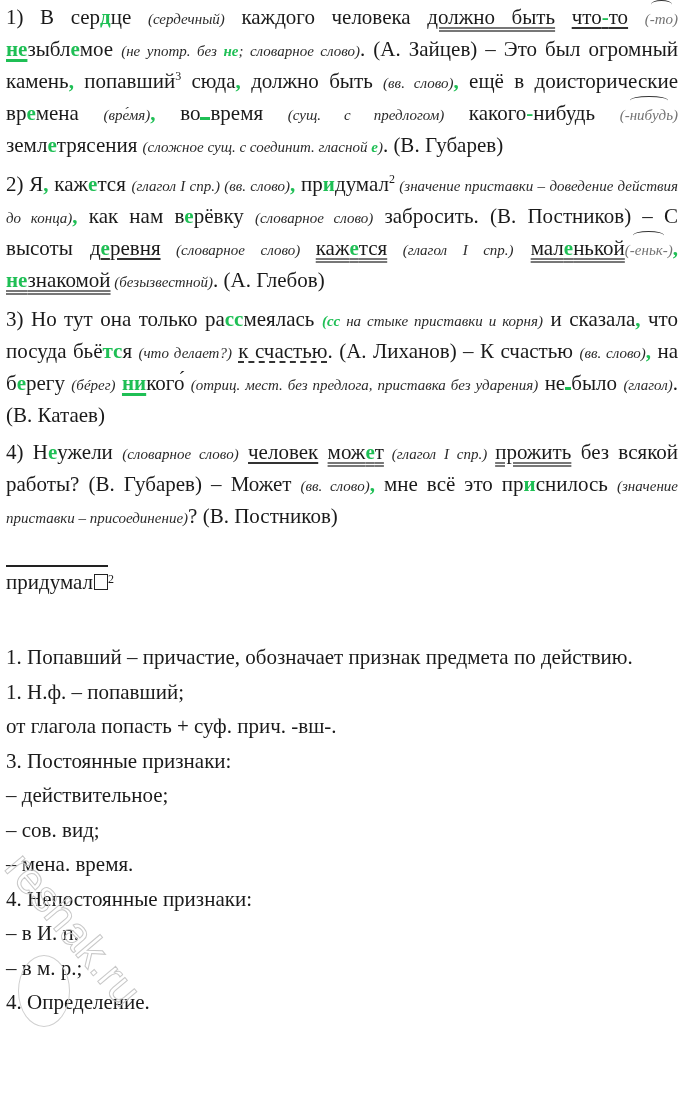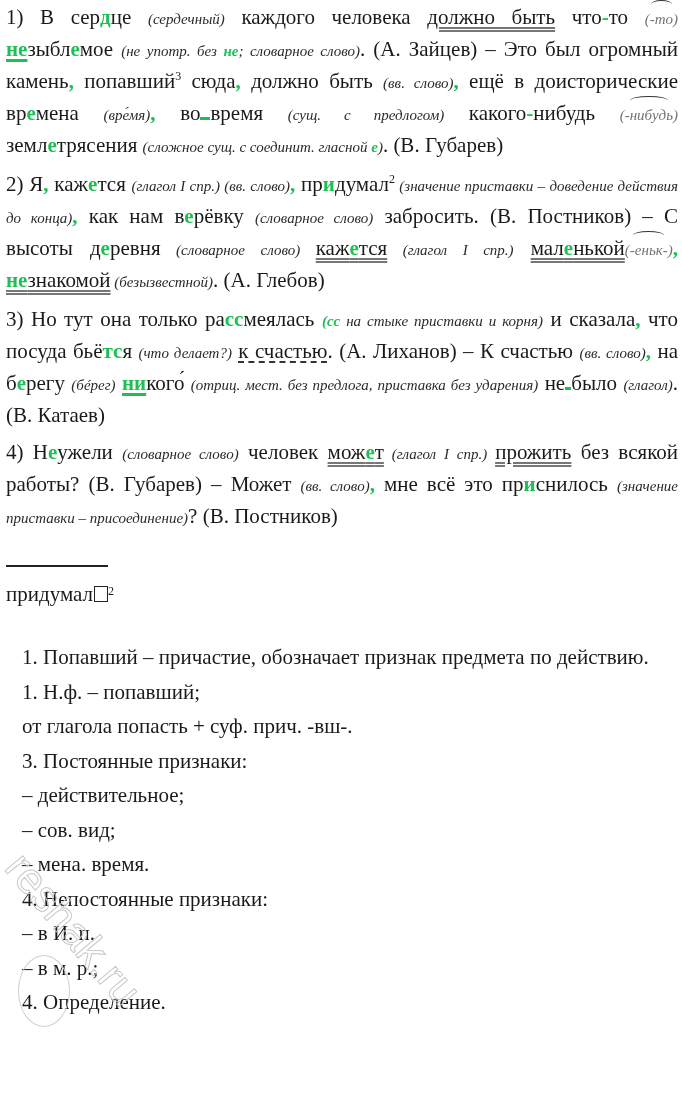--- a/index.html
+++ b/index.html
@@ -10,46 +10,46 @@
   }
   .page { position: absolute; left: 6px; top: 0; width: 672px; }
   .para {
     font-size: 21px; line-height: 30px; text-align: justify;
     margin: 0 0 7px 0;
   }
   .para:first-child { margin-top: 2px; }
   .note { font-style: italic; font-size: 15px; color: #2a2a2a; }
   .g { color: #1fbf55; font-weight: bold; }
   .gc { color: #1fbf55; font-weight: bold; }
-  .u1 { text-decoration-color: #333; text-underline-offset: 3px; text-decoration-thickness: 2px; }
+  .u1 { text-decoration: underline; text-decoration-color: #333; text-underline-offset: 3px; text-decoration-thickness: 2px; }
   .u2 { text-decoration: underline double; text-decoration-color: #777; text-underline-offset: 3px; }
   .ud { text-decoration: underline dashed; text-decoration-color: #333; text-underline-offset: 3px; }
   .ug { text-decoration: underline; text-decoration-color: #1fbf55; text-decoration-thickness: 3px; text-underline-offset: 3px; }
   .gap { display: inline-block; width: 10px; border-bottom: 3px solid #1fbf55; height: 1px; vertical-align: baseline; }
   .gapsm { display: inline-block; width: 6px; border-bottom: 3px solid #1fbf55; height: 1px; }
   sup { font-size: 12px; line-height: 0; }
   .morph {
     position: relative; display: inline-block; font-style: italic;
     font-size: 15px; color: #737373;
   }
   .morph::before {
     content: ""; position: absolute; left: 18%; right: 18%; top: -4px; height: 8px;
     border-top: 1.5px solid #333; border-radius: 50% 50% 0 0;
   }
   .analysis {
     position: absolute; left: 0; top: 565px;
   }
   .parsed-word {
     font-size: 21px; position: relative; display: inline-block;
-    border-top: 2px solid #222; padding-top: 14px; line-height: 26px;
+    border-top: 2px solid #222; padding-top: 2px; line-height: 26px;
   }
   .parsed-word .box {
     display: inline-block; width: 12px; height: 14px; border: 1.5px solid #222; vertical-align: -1px; margin-left: 1px;
   }
-  .list { position: absolute; left: 16px; top: 640px; font-size: 21px; line-height: 34.5px; }
+  .list { position: absolute; left: 0; top: 640px; font-size: 21px; line-height: 34.5px; }
   .list div { white-space: nowrap; }
   .watermark {
     position: absolute; left: 0; top: 855px; width: 170px; height: 170px;
     color: transparent; -webkit-text-stroke: 1px #c8c8c8;
     font-family: "Liberation Sans", sans-serif; font-size: 44px;
     transform: rotate(50deg); transform-origin: 30px 30px; pointer-events: none;
   }
   .wm-circle {
     position: absolute; left: 18px; top: 955px; width: 50px; height: 70px;
     border: 1.2px solid #cfcfcf; border-radius: 50%; pointer-events: none;

